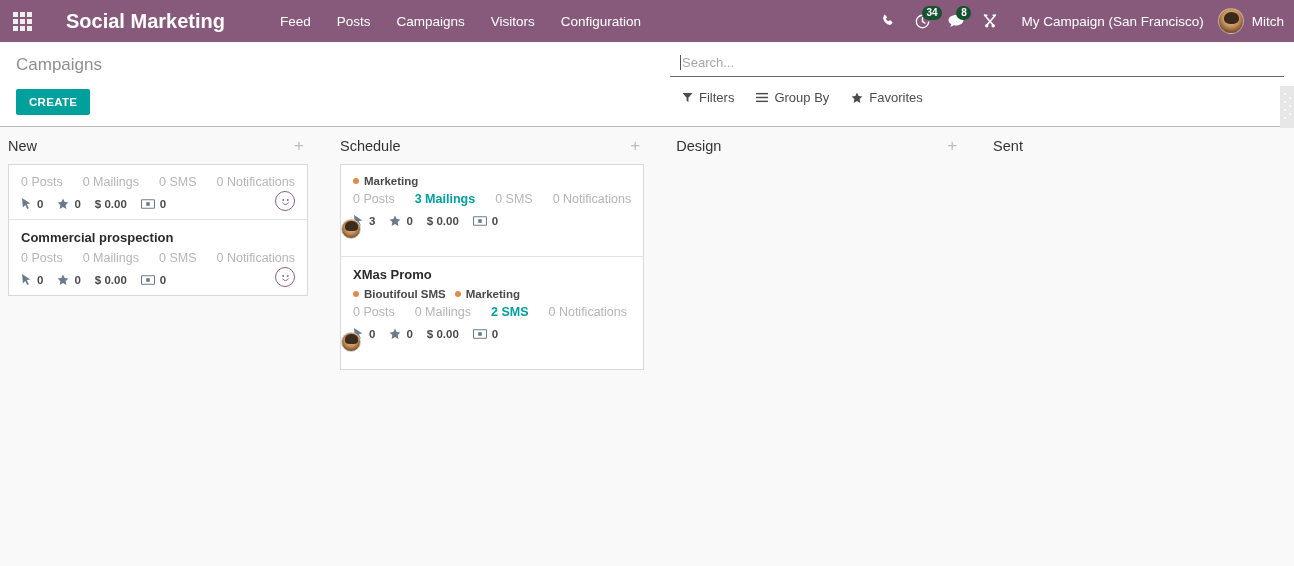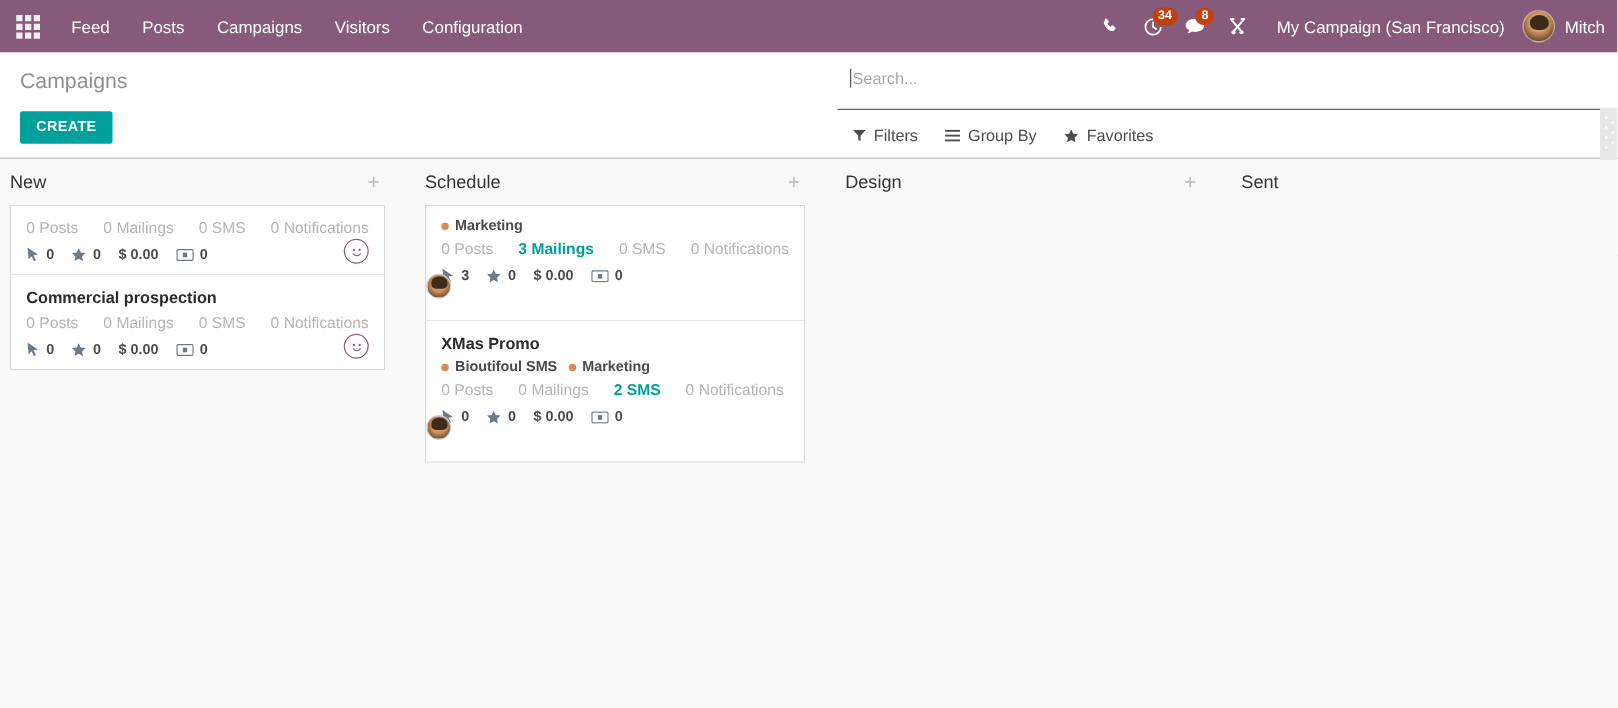--- a/index.html
+++ b/index.html
@@ -60,21 +60,21 @@
     position: relative;
     width: 34px; height: 42px;
     display: flex; align-items: center; justify-content: center;
     cursor: pointer;
     color: #ffffff;
   }
   .sys-icon svg { display: block; }
   .badge {
     position: absolute;
     top: 6px; left: 17px;
-    background: #c2410c;
+    background: #14532d;
     color: #ffffff;
     font-size: 10px;
     font-weight: bold;
     line-height: 1;
     padding: 2px 4px;
     border-radius: 9px;
     min-width: 15px;
     text-align: center;
   }
   .company-name {
@@ -129,21 +129,21 @@
     font-weight: bold;
     letter-spacing: 0.3px;
     padding: 7px 13px;
     border-radius: 2px;
     cursor: pointer;
     font-family: "Liberation Sans", sans-serif;
   }
   .cp-right { flex: 1; padding-top: 10px; padding-right: 10px; }
   .searchbar {
     border-bottom: 1px solid #666666;
-    padding: 3px 0 17px 10px;
+    padding: 3px 0 6px 10px;
     display: flex;
     align-items: center;
   }
   .searchbar .caret {
     width: 1px; height: 15px; background: #555; margin-right: 1px;
   }
   .search-input {
     border: none; outline: none;
     font-size: 13px;
     font-family: "Liberation Sans", sans-serif;
@@ -275,20 +275,21 @@
         <i></i>
         <i></i>
         <i></i>
         <i></i>
         <i></i>
         <i></i>
         <i></i>
     </span>
   </div>
 
+  <div class="brand">Social Marketing</div>
 
   <div class="menu">
     <div class="menu-item">Feed</div>
     <div class="menu-item">Posts</div>
     <div class="menu-item">Campaigns</div>
     <div class="menu-item">Visitors</div>
     <div class="menu-item">Configuration</div>
   </div>
 
   <div class="nav-right">

